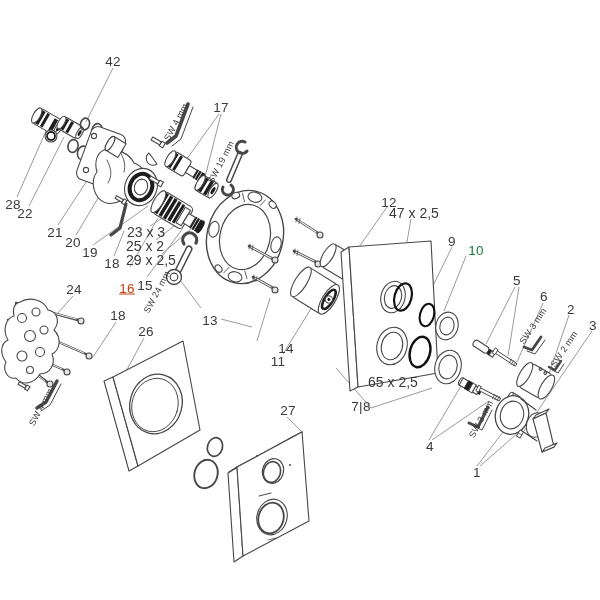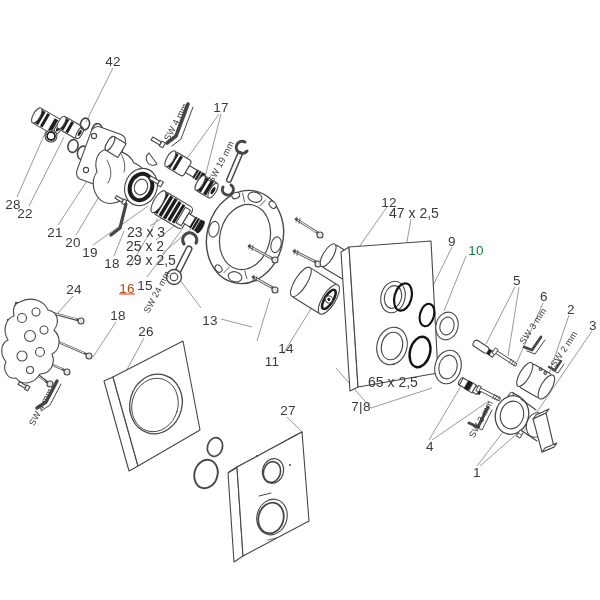--- a/index.html
+++ b/index.html
@@ -405,21 +405,21 @@
 <div class="labels">
       <div class="lbl num" style="left: 477px; top: 472px; color: rgb(58, 58, 58);">1</div>
       <div class="lbl num" style="left: 571px; top: 309px; color: rgb(58, 58, 58);">2</div>
       <div class="lbl num" style="left: 593px; top: 325px; color: rgb(58, 58, 58);">3</div>
       <div class="lbl num" style="left: 430px; top: 446px; color: rgb(58, 58, 58);">4</div>
       <div class="lbl num" style="left: 517px; top: 280px; color: rgb(58, 58, 58);">5</div>
       <div class="lbl num" style="left: 544px; top: 296px; color: rgb(58, 58, 58);">6</div>
       <div class="lbl num" style="left: 361px; top: 406px; color: rgb(58, 58, 58);">7|8</div>
       <div class="lbl num" style="left: 452px; top: 241px; color: rgb(58, 58, 58);">9</div>
       <div class="lbl num" style="left: 468px; top: 250px; color: #15803d; margin-left: 8px;">10</div>
-      <div class="lbl num" style="left: 272px; top: 361px; color: rgb(58, 58, 58);">11</div>
+      <div class="lbl num" style="left: 278px; top: 361px; color: rgb(58, 58, 58);">11</div>
       <div class="lbl num" style="left: 389px; top: 202px; color: rgb(58, 58, 58);">12</div>
       <div class="lbl num" style="left: 210px; top: 320px; color: rgb(58, 58, 58);">13</div>
       <div class="lbl num" style="left: 257px; top: 348px; color: rgb(58, 58, 58); margin-left: 29px;">14</div>
       <div class="lbl num" style="left: 145px; top: 285px; color: rgb(58, 58, 58);">15</div>
       <div class="lbl num" style="left: 127px; top: 288px; color: #c2410c; text-decoration: underline;">16</div>
       <div class="lbl num" style="left: 221px; top: 107px; color: rgb(58, 58, 58);">17</div>
       <div class="lbl num" style="left: 112px; top: 263px; color: rgb(58, 58, 58);">18</div>
       <div class="lbl num" style="left: 90px; top: 252px; color: rgb(58, 58, 58);">19</div>
       <div class="lbl num" style="left: 73px; top: 242px; color: rgb(58, 58, 58); text-align: right;">20</div>
       <div class="lbl num" style="left: 55px; top: 232px; color: rgb(58, 58, 58); text-align: center;">21</div>

